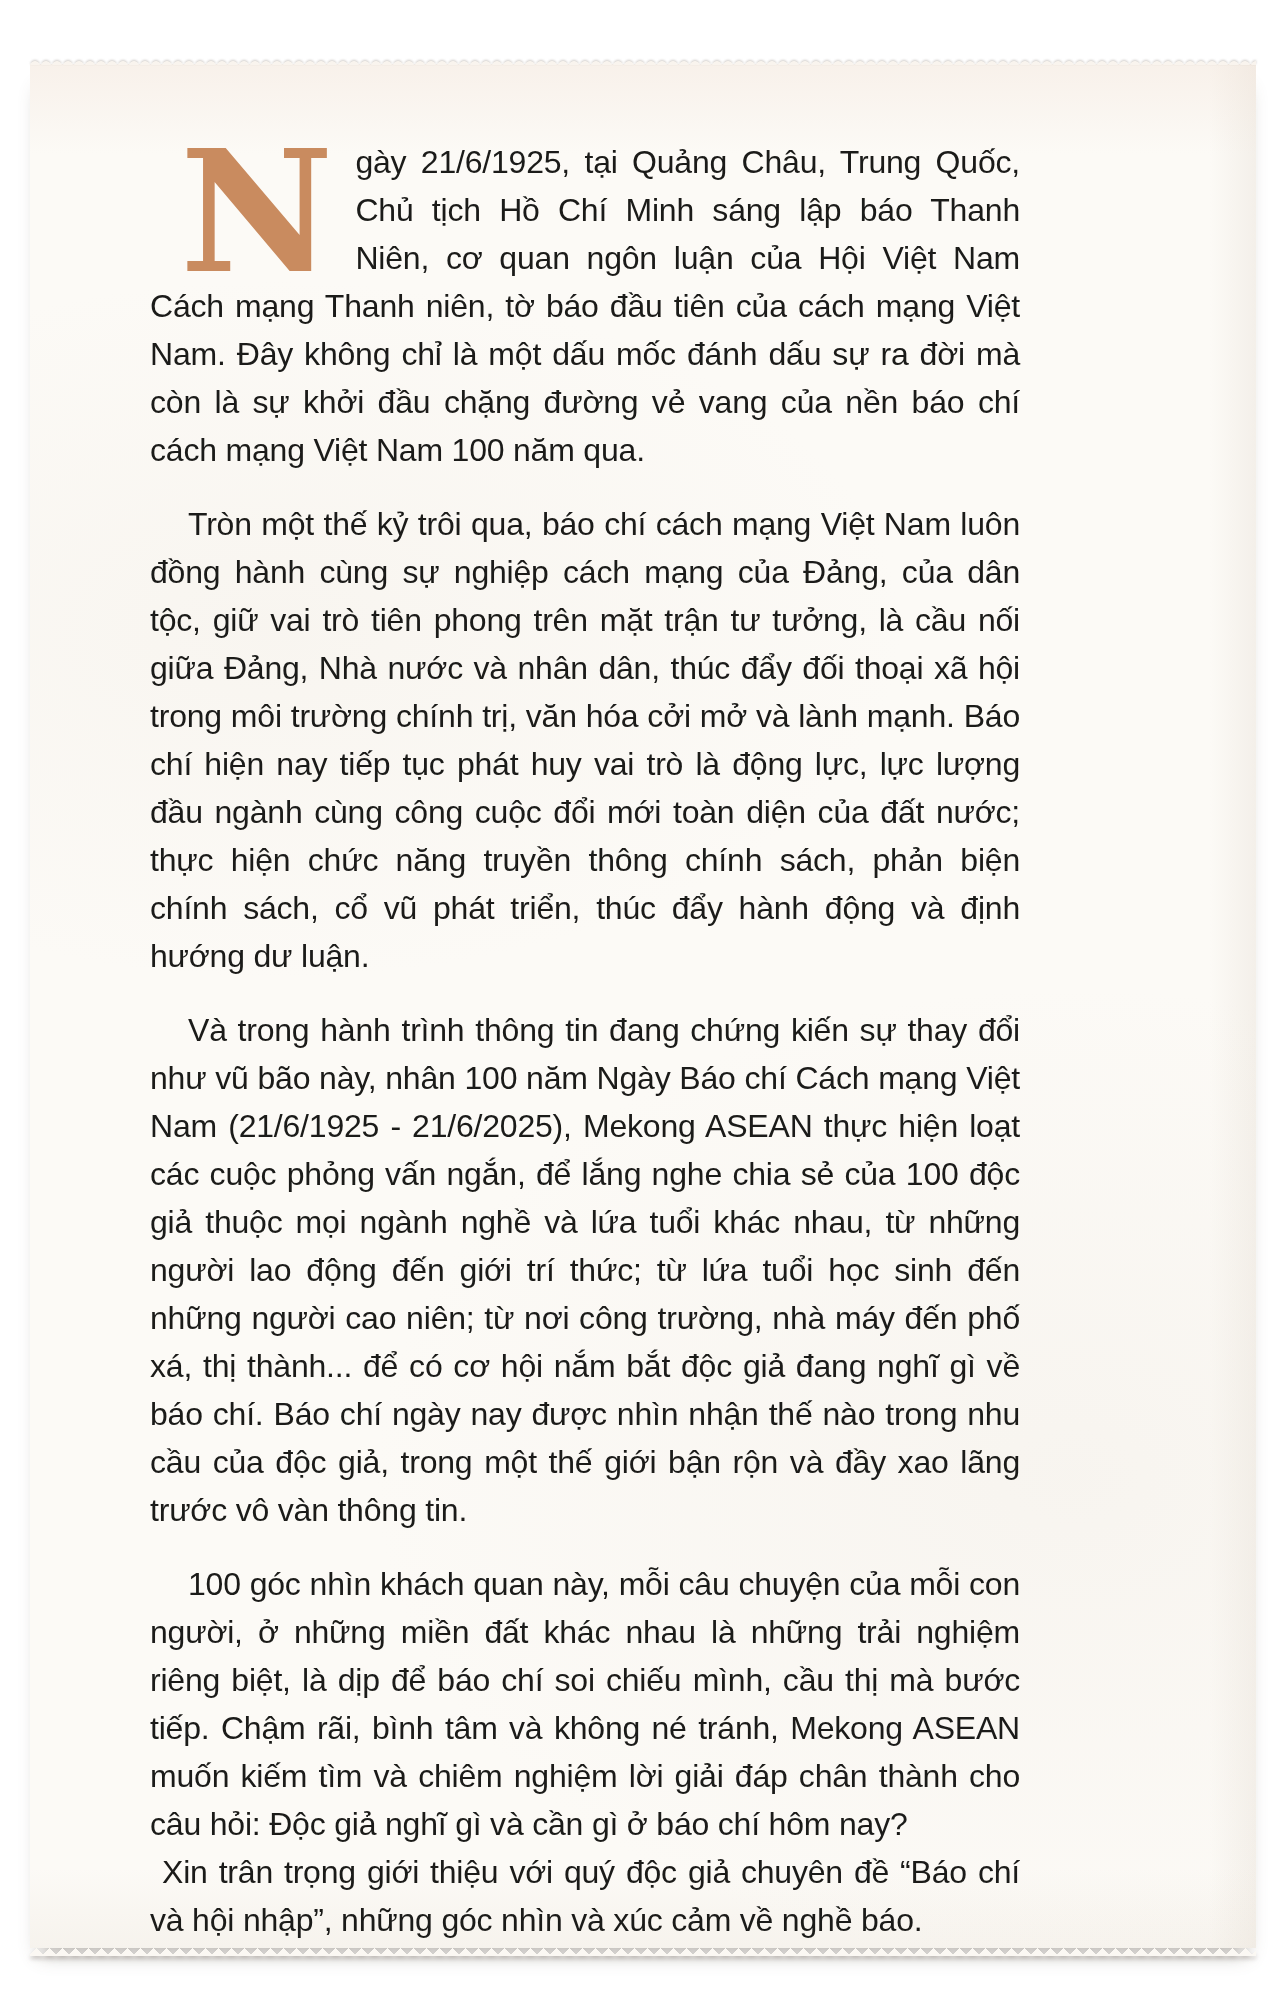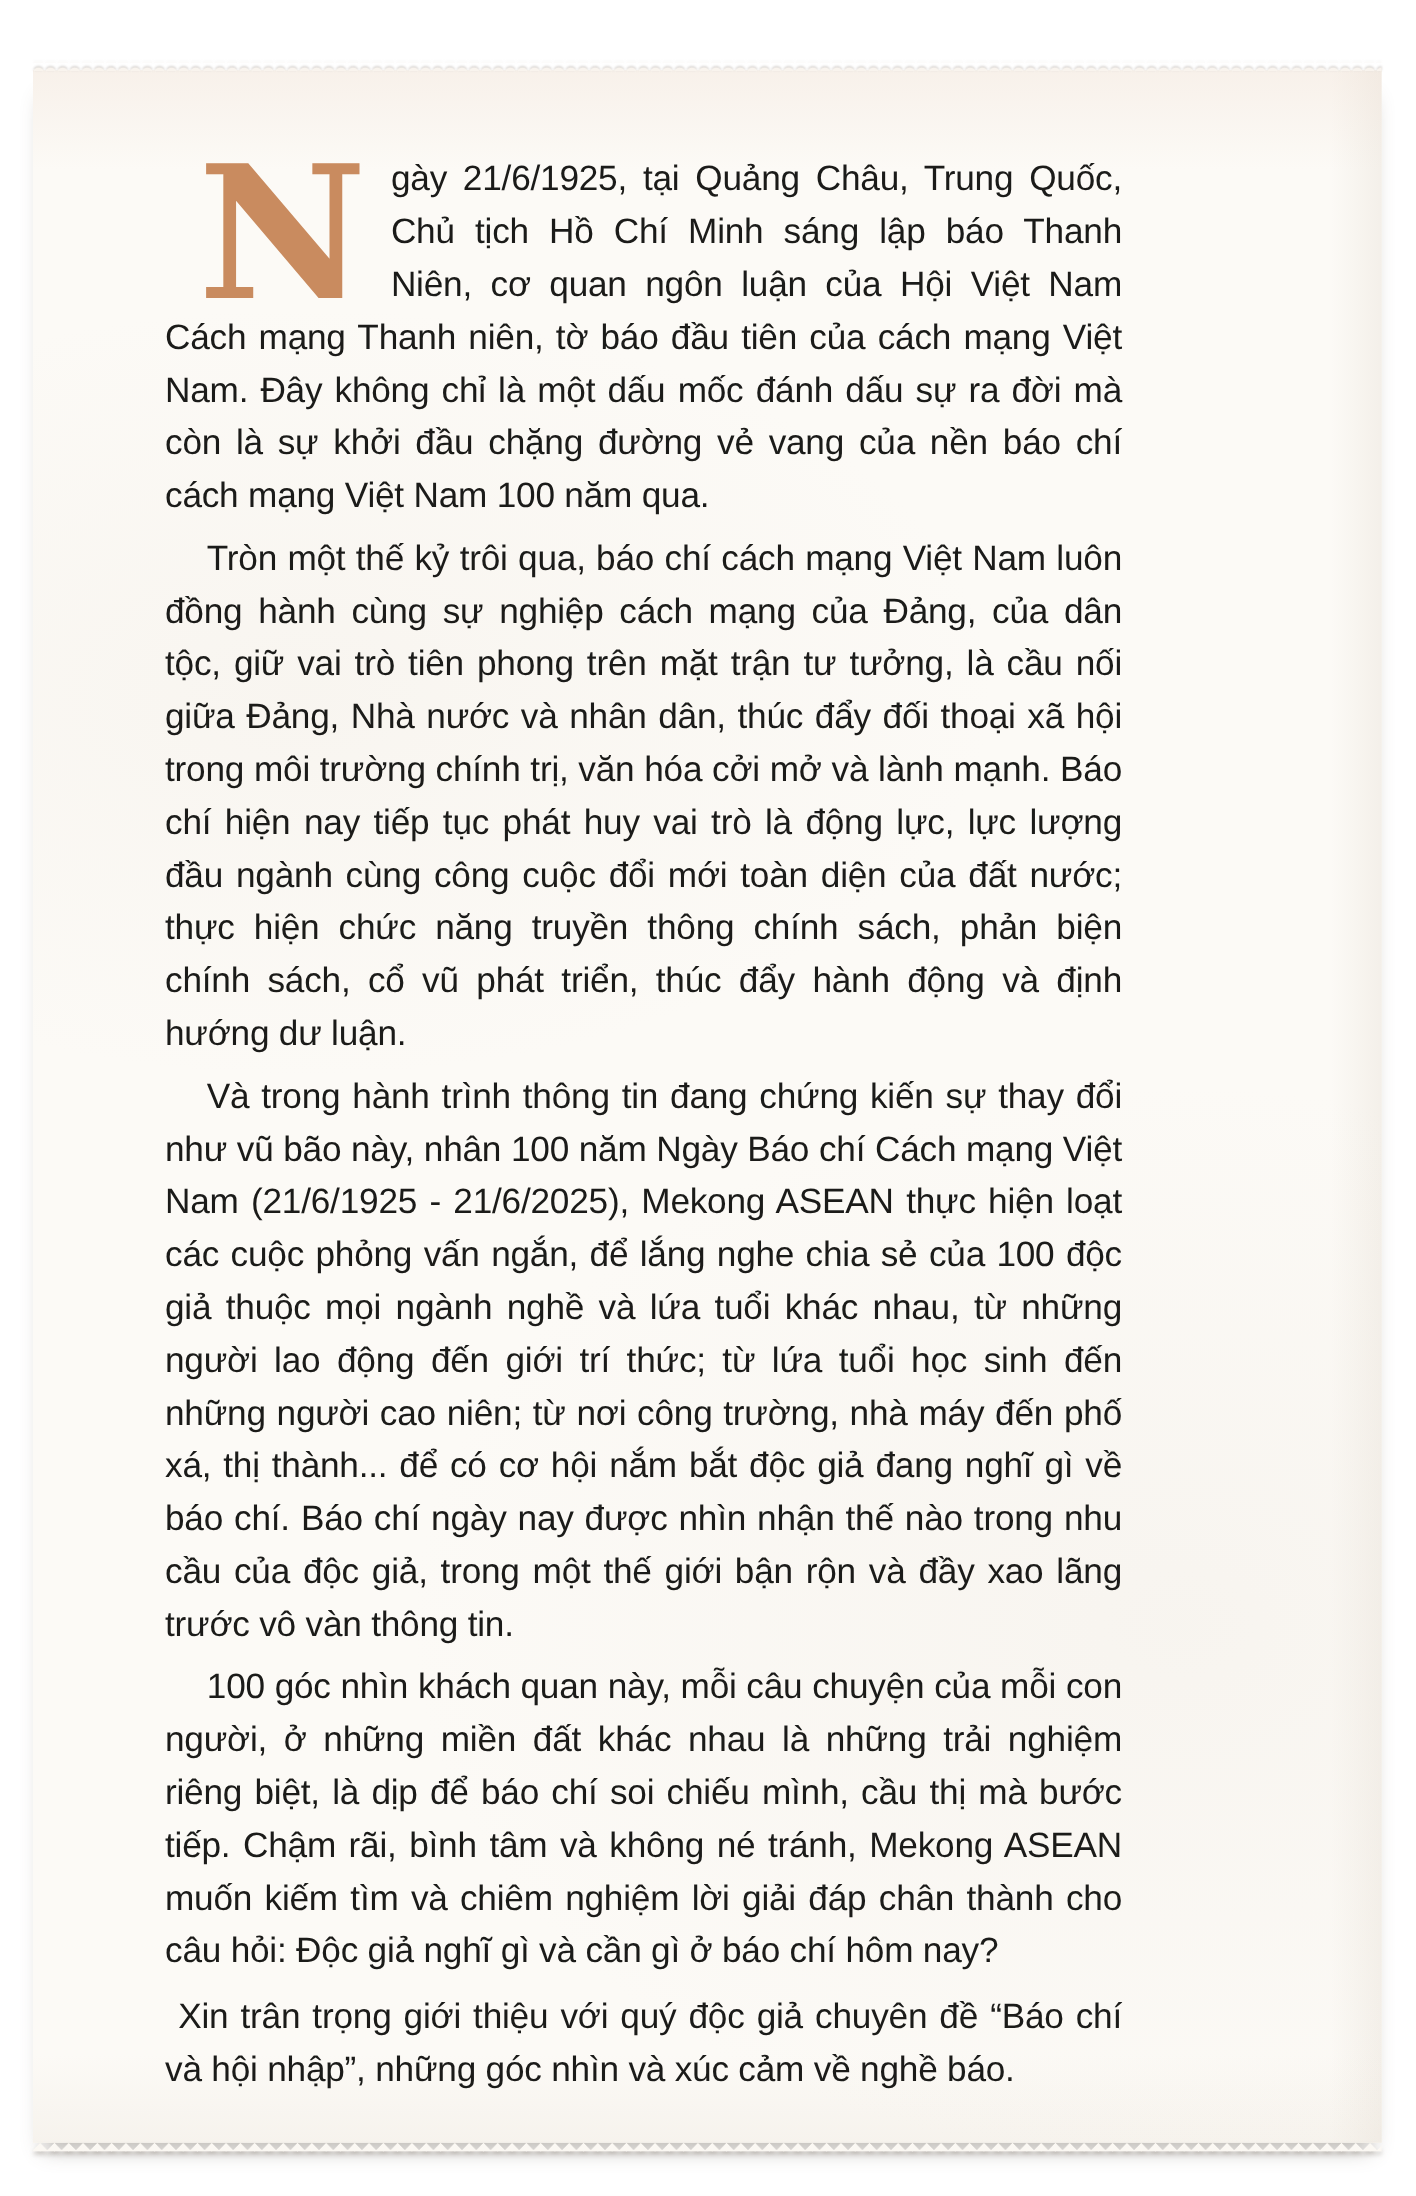--- a/index.html
+++ b/index.html
@@ -63,24 +63,24 @@
     color: #1b1b19;
     font-size: 32px;
     line-height: 48px;
     text-align: justify;
     letter-spacing: -0.2px;
   }
   .para {
     margin: 0;
   }
   .para + .para {
-    margin-top: 9px;
+    margin-top: 26px;
   }
   .para.no-gap {
-    margin-top: 12px;
+    margin-top: 0;
   }
   .indent {
     text-indent: 38px;
   }
   .small-indent {
     text-indent: 12px;
   }
   .dropcap {
     float: left;
     font-family: "DejaVu Serif", "Liberation Serif", serif;

